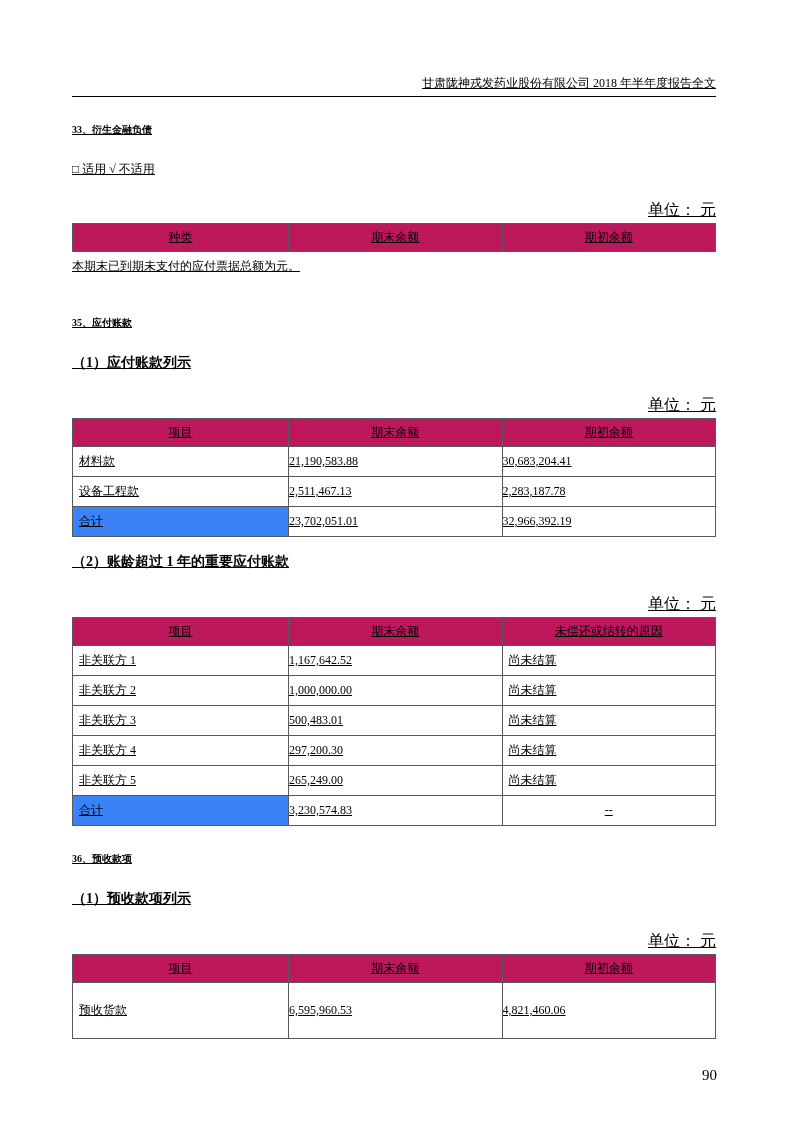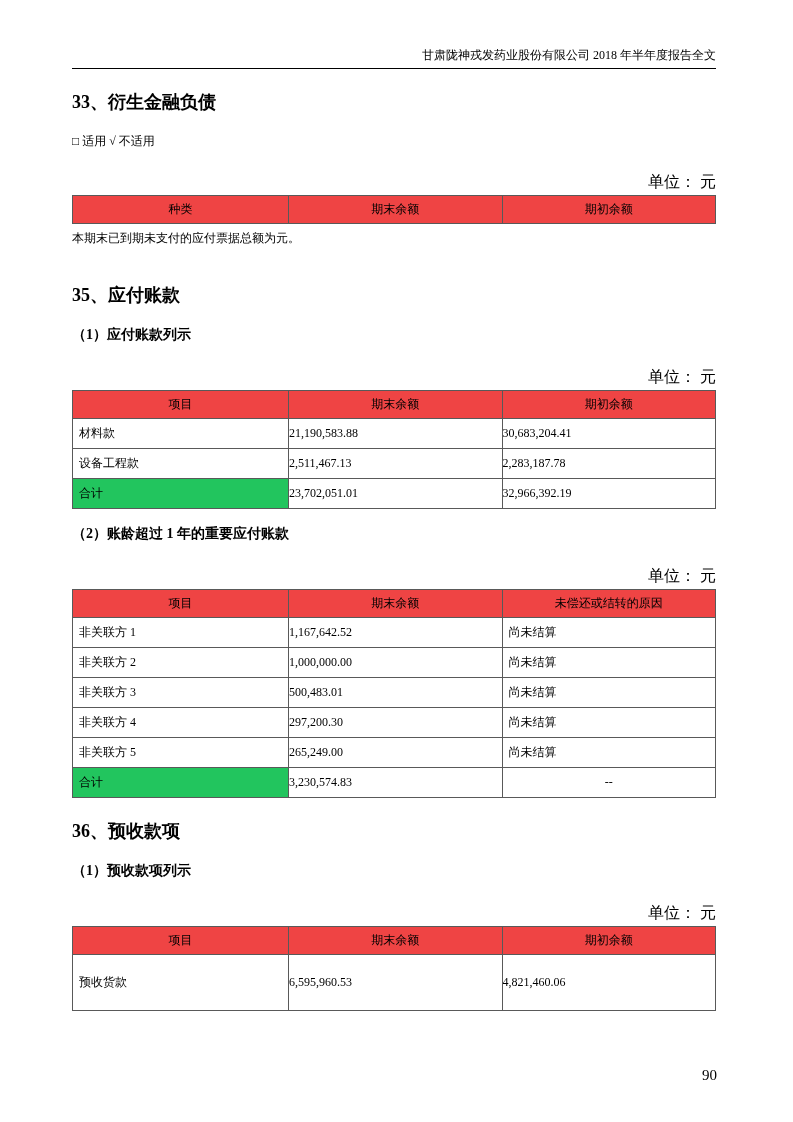--- a/index.html
+++ b/index.html
@@ -7,31 +7,32 @@
   body {
     width: 793px; height: 1122px;
     font-family: "Liberation Serif", serif;
     color: #000000;
     position: relative;
     overflow: hidden;
   }
   .page {
     position: relative;
     width: 793px; height: 1122px;
-    padding: 48px 77px 0 72px;
+    padding: 76px 77px 0 72px;
+    text-decoration: underline;
   }
   .doc-header {
     text-align: right;
     font-size: 12px;
     line-height: 14px;
     padding-bottom: 6px;
     border-bottom: 1px solid #000000;
   }
   .h-num {
-    font-size: 18px;
+    font-size: 10px;
     font-weight: bold;
     line-height: 18px;
   }
   .h-sub {
     font-size: 14px;
     font-weight: bold;
     line-height: 18px;
   }
   .body-text {
     font-size: 12px;
@@ -56,31 +57,31 @@
     table-layout: fixed;
     font-size: 12px;
   }
   table.tbl th, table.tbl td {
     border: 1px solid #595959;
     vertical-align: middle;
     overflow: hidden;
     white-space: nowrap;
   }
   table.tbl th {
-    background: #ef4444;
+    background: #be185d;
     font-weight: normal;
     text-align: center;
     height: 28px;
   }
   table.tbl td { height: 30px; }
   td.item { text-align: left; padding-left: 6px; }
   td.num  { text-align: left; padding-right: 6px; }
   td.reason { text-align: left; padding-left: 6px; }
   td.center { text-align: center; }
-  td.total-label { background: #22c55e; }
+  td.total-label { background: #3b82f6; }
   tr.tall td { height: 56px; }
 
   .page-number {
     position: absolute;
     right: 76px;
     bottom: 38px;
     font-size: 15px;
   }
 </style>
 </head>

